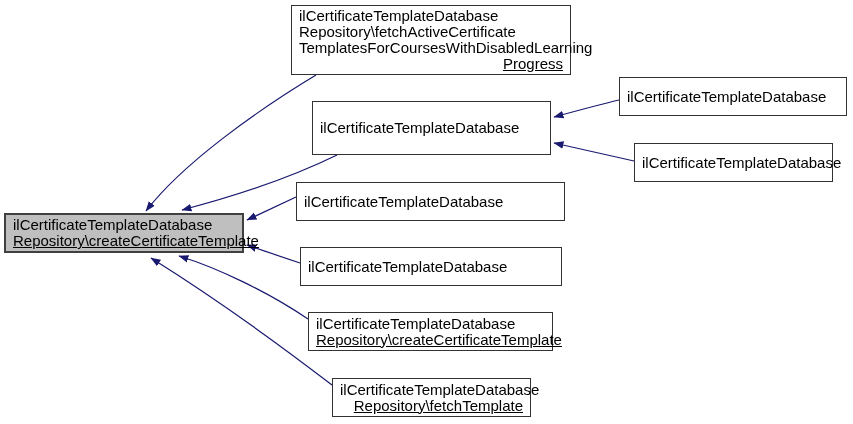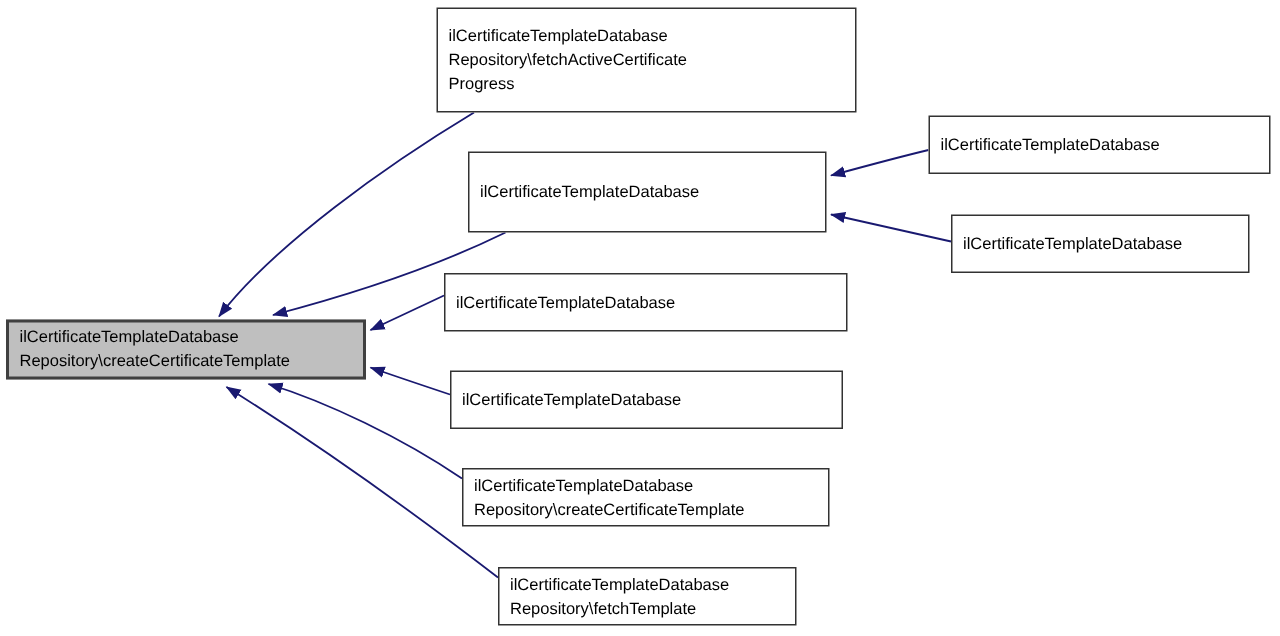--- a/index.html
+++ b/index.html
@@ -13,32 +13,32 @@
   .edges{position:absolute;left:0;top:0;width:853px;height:424px;}
   .node{
     position:absolute;
     box-sizing:border-box;
     background:#ffffff;
     border:1px solid #323232;
     display:flex;
     flex-direction:column;
     justify-content:center;
     padding:2px 7px;
-    font-size:11px;
+    font-size:15px;
     line-height:16px;
     color:#000000;
     white-space:nowrap;
     cursor:pointer;
   }
   .node.highlight{
     background:#bfbfbf;
     border:2px solid #404040;
   }
   .ln{text-align:left;}
-  .ln.center{text-align:left;}
+  .ln.center{text-align:right;text-decoration:underline;}
 </style>
 </head>
 <body>
 
 <div class="canvas">
 
   <svg class="edges" width="853" height="424" viewBox="0 0 853 424" xmlns="http://www.w3.org/2000/svg">
     <defs>
       <marker id="arrow" viewBox="0 0 10 8" refX="9" refY="4" markerWidth="10.5" markerHeight="8.5" orient="auto" markerUnits="userSpaceOnUse">
         <path d="M0,0.4 L9.6,4 L0,7.6 z" fill="#191970"></path>
@@ -57,20 +57,21 @@
   </svg>
 
   <div class="node highlight" style="left:4px;top:213px;width:240px;height:40px">
     <div class="ln">ilCertificateTemplateDatabase</div>
     <div class="ln center">Repository\createCertificateTemplate</div>
   </div>
 
   <div class="node" style="left:291px;top:5px;width:280px;height:70px">
     <div class="ln">ilCertificateTemplateDatabase</div>
     <div class="ln">Repository\fetchActiveCertificate</div>
+    <div class="ln">TemplatesForCoursesWithDisabledLearning</div>
     <div class="ln center">Progress</div>
   </div>
 
   <div class="node" style="left:312px;top:101px;width:239px;height:54px">
     <div class="ln">ilCertificateTemplateDatabase</div>
   </div>
 
   <div class="node" style="left:619px;top:77px;width:228px;height:39px">
     <div class="ln">ilCertificateTemplateDatabase</div>
   </div>

